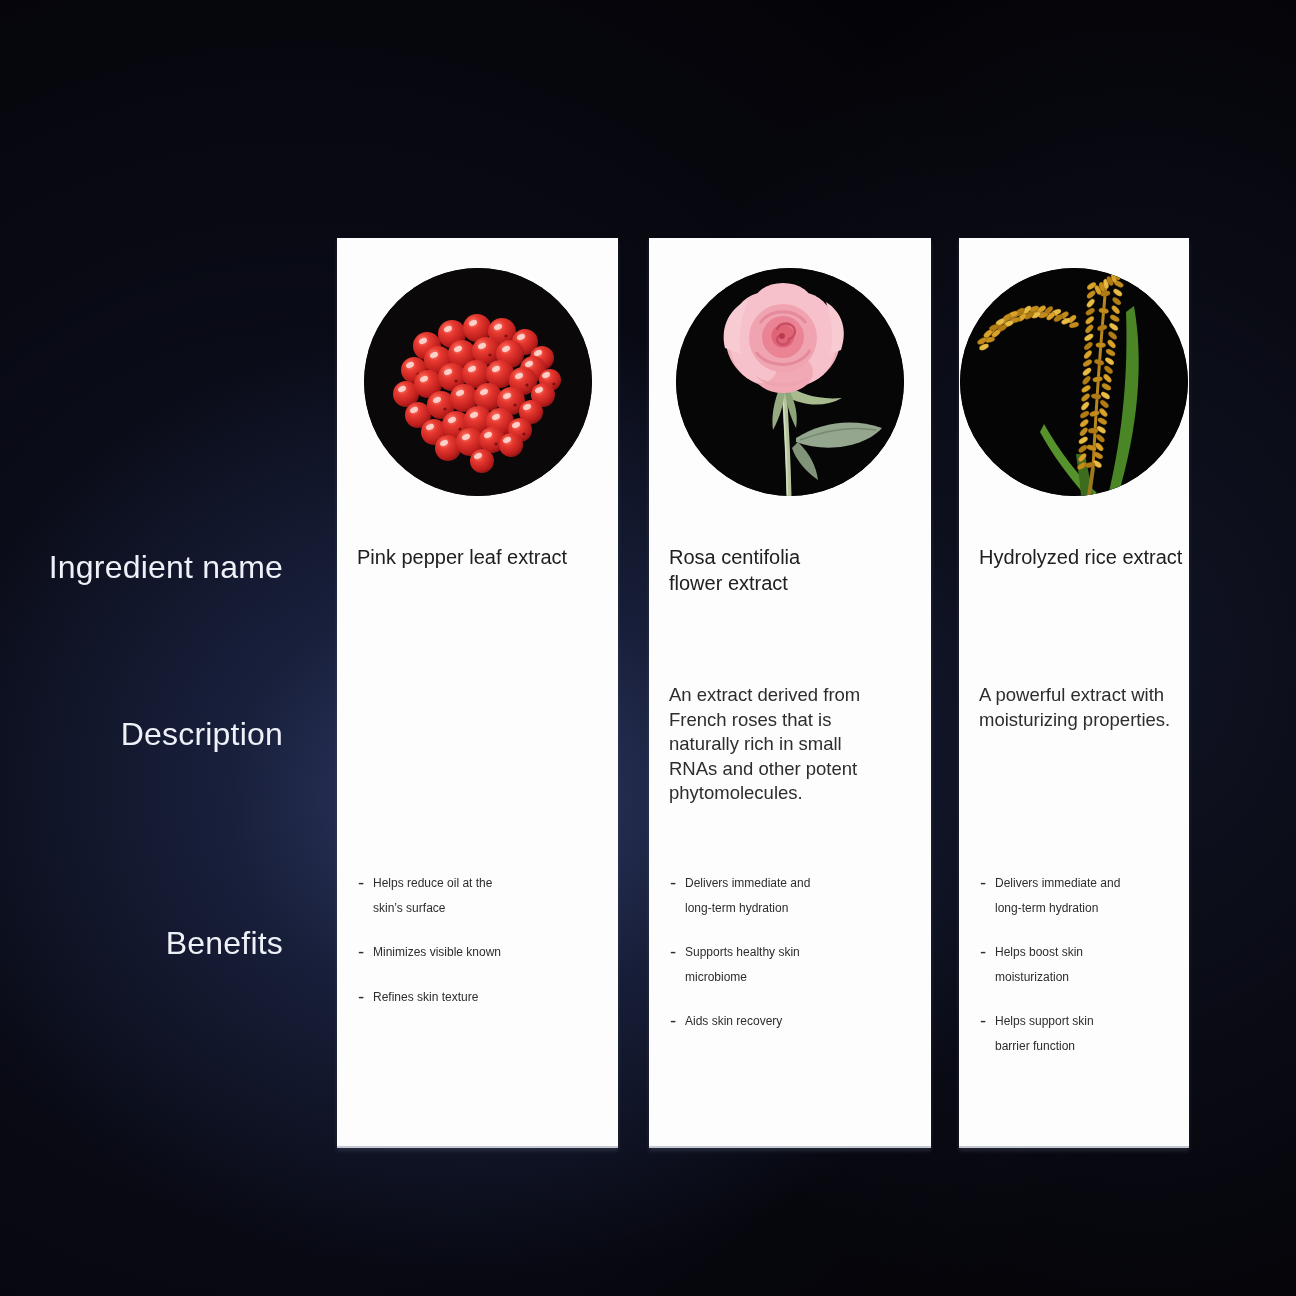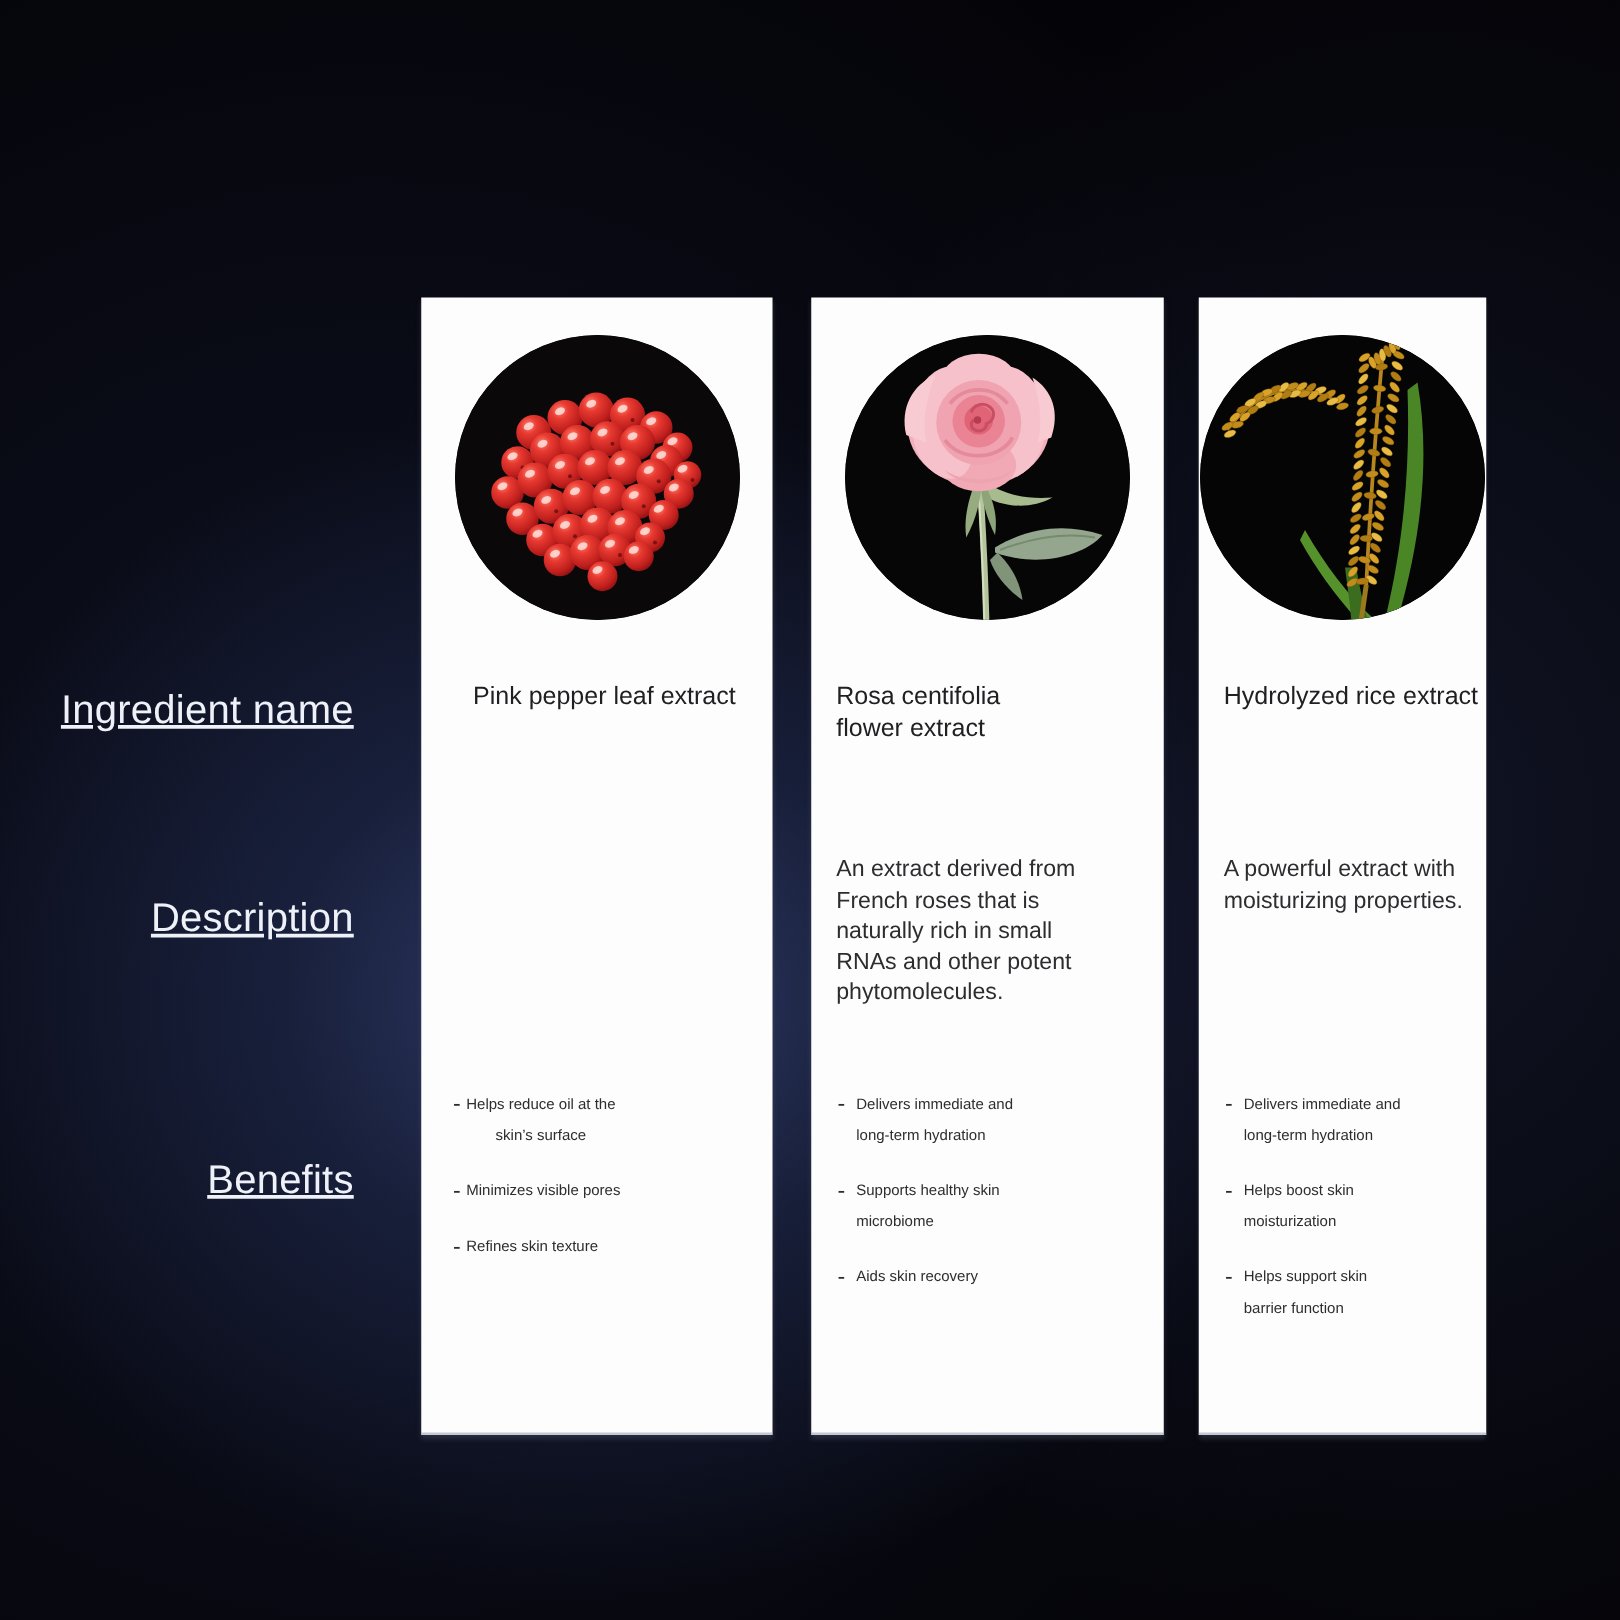--- a/index.html
+++ b/index.html
@@ -8,32 +8,32 @@
     font-family:"Liberation Sans",sans-serif;
     background:
       radial-gradient(560px 480px at 480px 800px, rgba(52,64,112,0.92) 0%, rgba(32,42,78,0.60) 45%, rgba(10,14,30,0) 100%),
       radial-gradient(900px 900px at 300px 720px, rgba(22,28,55,0.55) 0%, rgba(10,14,28,0) 100%),
       radial-gradient(520px 720px at 1140px 660px, rgba(26,32,58,0.55) 0%, rgba(8,10,20,0) 100%),
       #040408;
   }
   .row-label{
     position:absolute;left:0;width:283px;text-align:right;
     color:#eef1f8;font-size:32px;line-height:38px;font-weight:400;
-    letter-spacing:0.2px;white-space:pre;text-decoration:underline;
+    letter-spacing:0.2px;white-space:pre;
   }
   #label-ingredient{top:548px;}
   #label-description{top:715px;}
   #label-benefits{top:924px;}
   .card{
     position:absolute;top:238px;height:908px;background:#fdfdfe;
     overflow:hidden;
     border-bottom:2px solid rgba(150,156,175,0.55);
     box-shadow:0 3px 4px rgba(90,95,115,0.35);
   }
-  #card-0{left:337px;width:281px;text-align:center;}
+  #card-0{left:337px;width:281px;}
   #card-1{left:649px;width:282px;}
   #card-2{left:959px;width:230px;}
   .circle{
     position:absolute;top:30px;left:50%;transform:translateX(-50%);
     width:228px;height:228px;border-radius:50%;background:#0a090a;overflow:hidden;
   }
   .circle svg{display:block;}
   .title{
     position:absolute;top:306px;left:20px;right:8px;margin:0;
     color:#202022;font-size:20px;line-height:26px;font-weight:500;white-space:pre;
@@ -165,21 +165,21 @@
     </div>
     <h3 class="title">Pink pepper leaf extract</h3>
     <div class="benefits">
       <div class="benefit">
         <span class="dash">-</span>
         <span class="btext">Helps reduce oil at the
 skin’s surface</span>
       </div>
       <div class="benefit">
         <span class="dash">-</span>
-        <span class="btext">Minimizes visible pores</span>
+        <span class="btext">Minimizes visible known</span>
       </div>
       <div class="benefit">
         <span class="dash">-</span>
         <span class="btext">Refines skin texture</span>
       </div>
     </div>
   </section>
 
   <section class="card" id="card-1">
     <div class="circle">

